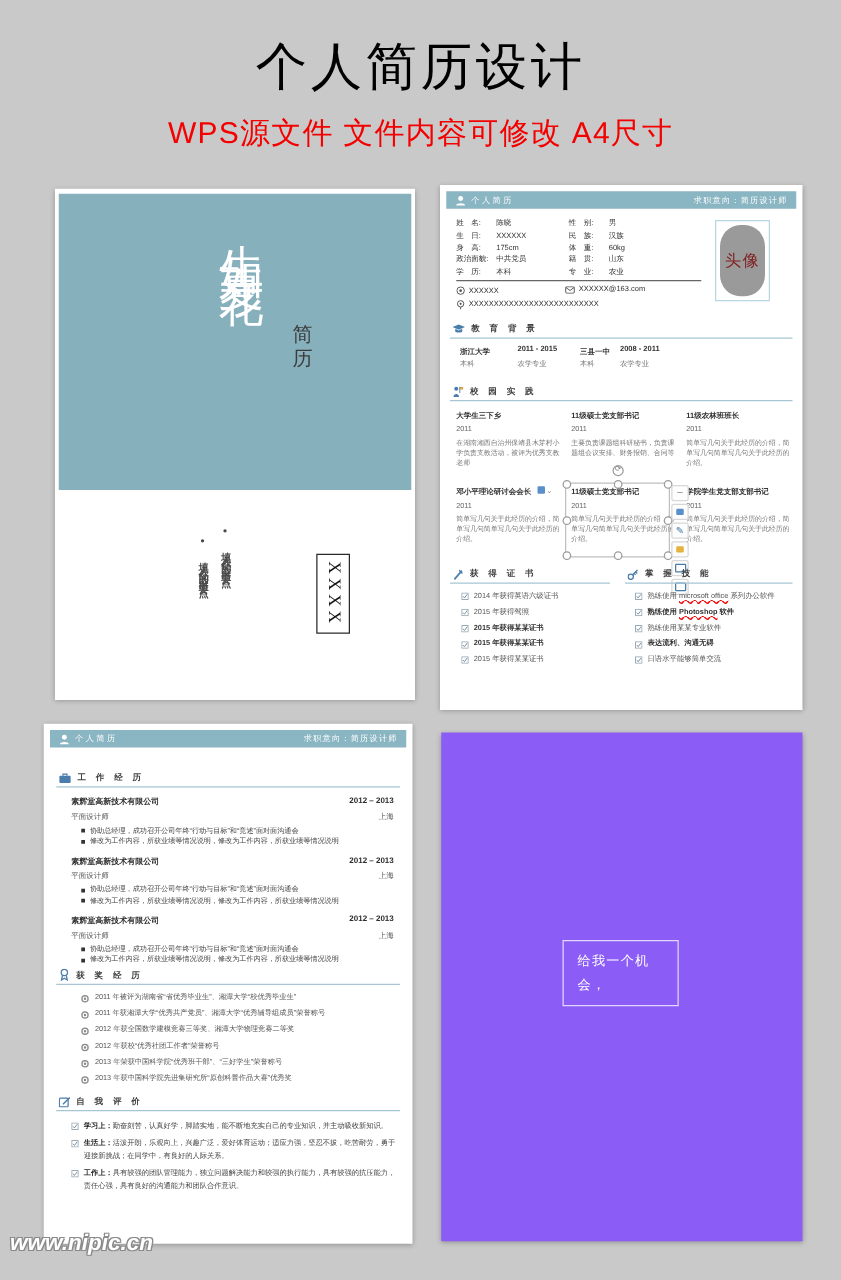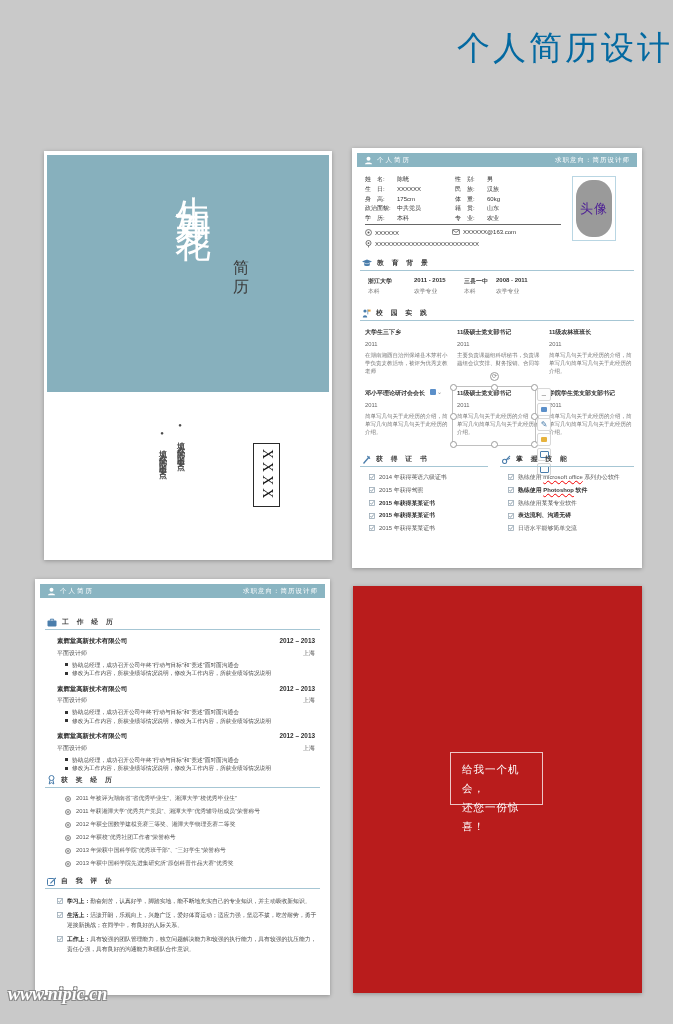--- a/index.html
+++ b/index.html
@@ -1,20 +1,20 @@
 <!DOCTYPE html>
 <html><head>
 <meta charset="utf-8">
 <style>
   html,body{margin:0;padding:0;background:#c9c9c9;}
   .canvas{position:relative;width:673px;height:1024px;background:#c9c9c9;overflow:hidden;
           font-family:"Liberation Sans",sans-serif;-webkit-font-smoothing:antialiased;}
   
-  .main-title{position:absolute;top:26px;left:0;width:673px;text-align:right;
-              font-size:33px;color:#0369a1;letter-spacing:3px;font-weight:500;}
+  .main-title{position:absolute;top:26px;left:0;width:673px;text-align:center;
+              font-size:41px;color:#000000;letter-spacing:3px;font-weight:500;}
   .sub-title{position:absolute;top:90px;left:0;width:673px;text-align:center;
              font-size:24px;color:#f40000;letter-spacing:1px;}
   
   .page{position:absolute;background:#fff;box-shadow:0 1px 4px rgba(0,0,0,.28);}
   
   #pageA{left:44px;top:151px;width:288px;height:409px;}
   .cover-blue{position:absolute;left:3px;top:4px;right:3px;height:237px;background:#87b0bd;}
   .v-title{position:absolute;left:124px;top:16px;height:220px;writing-mode:vertical-rl;text-orientation:upright;
            color:#fff;font-size:36px;letter-spacing:10px;font-family:"Liberation Serif",serif;}
   .v-sub{position:absolute;left:186px;top:96px;height:110px;writing-mode:vertical-rl;text-orientation:upright;
@@ -37,21 +37,21 @@
   .bar-title{font-size:6.5px;letter-spacing:2px;}
   .bar-right{font-size:6.5px;letter-spacing:1px;}
   
   .info-col{position:absolute;top:27px;font-size:6px;color:#333;line-height:9.8px;}
   #infoL{left:13px;}
   #infoR{left:103px;}
   .ilabel{display:inline-block;width:32px;color:#333;}
   .photo-box{position:absolute;left:220px;top:28px;width:42px;height:63px;border:1px solid #b9d6e3;
              display:flex;align-items:center;justify-content:center;}
   .photo-blob{width:36px;height:57px;background:#9a9a9a;border-radius:45% 45% 45% 45%/30% 30% 30% 30%;
-              display:flex;align-items:center;justify-content:center;color:#4c1d95;font-size:13px;letter-spacing:1px;}
+              display:flex;align-items:center;justify-content:center;color:#7f1d1d;font-size:13px;letter-spacing:1px;}
   .divider{position:absolute;left:13px;top:76px;width:196px;height:1px;background:#666;}
   .contact{position:absolute;font-size:6px;color:#333;display:flex;align-items:center;gap:3px;}
   
   .sec-head{position:absolute;display:flex;align-items:center;gap:5px;}
   .sec-title{font-size:6.8px;font-weight:bold;color:#3f3f3f;letter-spacing:3px;}
   .sec-line{position:absolute;height:1px;background:#a6c6d4;}
   
   .edu-school{position:absolute;font-size:6px;font-weight:bold;color:#333;}
   .edu-dates{position:absolute;font-size:6px;font-weight:bold;color:#333;}
   .edu-sub{position:absolute;font-size:5.8px;color:#777;}
@@ -92,40 +92,41 @@
   .jbullet{display:flex;align-items:flex-start;gap:4px;font-size:5.7px;color:#444;line-height:8.6px;padding-left:8px;}
   .sq{width:3px;height:3px;background:#333;margin-top:2.6px;flex:none;}
   .award-item{display:flex;align-items:flex-start;gap:5px;font-size:5.8px;color:#555;line-height:7px;
               margin-bottom:6px;padding-left:8px;}
   .a-dot{width:4px;height:4px;border:1px solid #8a8a8a;border-radius:50%;background:#fff;flex:none;margin-top:1px;
          box-shadow:inset 0 0 0 1px #fff, inset 0 0 0 3px #8a8a8a;}
   .eval-item{display:flex;align-items:flex-start;gap:4px;font-size:5.8px;color:#444;line-height:10.5px;margin-bottom:3px;}
   .eval-item b{color:#222;}
   .eval-text{width:252px;}
   
-  #pageD{left:353px;top:586px;width:289px;height:407px;background:#b91c1c;box-shadow:0 1px 4px rgba(0,0,0,.28);}
+  #pageD{left:353px;top:586px;width:289px;height:407px;background:#8b5cf6;box-shadow:0 1px 4px rgba(0,0,0,.28);}
   .promise-box{position:absolute;left:97px;top:166px;width:93px;height:53px;border:1px solid rgba(255,255,255,.75);
                box-sizing:border-box;padding:7px 0 0 11px;color:#fefefe;font-size:10.5px;line-height:19px;
                letter-spacing:1px;}
   
   .wm-logo{position:absolute;left:8px;top:984px;color:#fff;display:flex;align-items:baseline;gap:7px;}
   .wm-site{font-size:29px;font-weight:bold;letter-spacing:2px;
            text-shadow:1px 1px 0 #8a8a8a,-1px -1px 0 #8a8a8a,1px -1px 0 #8a8a8a,-1px 1px 0 #8a8a8a,2px 2px 2px rgba(0,0,0,.35);}
   .wm-url{font-size:18px;font-weight:bold;font-style:italic;
-          text-shadow:1px 1px 0 #8a8a8a,-1px -1px 0 #8a8a8a,1px -1px 0 #8a8a8a,-1px 1px 0 #8a8a8a;font-family:Liberation Serif, serif;}
+          text-shadow:1px 1px 0 #8a8a8a,-1px -1px 0 #8a8a8a,1px -1px 0 #8a8a8a,-1px 1px 0 #8a8a8a;}
   .wm-idbar{position:absolute;left:397px;top:995px;width:253px;height:23px;background:rgba(104,104,104,.88);
             color:#f2f2f2;font-size:12px;display:flex;align-items:center;justify-content:center;letter-spacing:.5px;}
   .icon-svg{display:block;}
 </style>
 </head>
 <body>
 
 <div class="canvas">
 
   <div class="main-title">个人简历设计</div>
+  <div class="sub-title">WPS源文件  文件内容可修改  A4尺寸</div>
 
   <div class="page" id="pageA">
     <div class="cover-blue"></div>
     <div class="v-title">生如夏花</div>
     <div class="v-sub">简历</div>
     <div class="v-hint" id="hintR">
       <span class="dot">●</span><span>填入你的突出要点</span>
     </div>
     <div class="v-hint" id="hintL">
       <span class="dot">●</span><span>填入你的突出要点</span>
@@ -523,21 +524,20 @@
             <path d="M1.6 3.5l1.4 1.6L5.6 1.6" fill="none" stroke="#7b8f9d" stroke-width="0.9"></path>
           </svg>
         <span class="eval-text"><b>工作上：</b><span>具有较强的团队管理能力，独立问题解决能力和较强的执行能力，具有较强的抗压能力，责任心强，具有良好的沟通能力和团队合作意识。</span></span>
         </div>
     </div>
   </div>
 
   <div id="pageD" class="page">
     <div class="promise-box">
       <div>给我一个机会，</div>
-      <div>还您一份惊喜！</div>
     </div>
   </div>
 
   <div class="wm-logo">
     <span class="wm-url">www.nipic.cn</span>
   </div>
 
 </div>
 
 </body></html>

